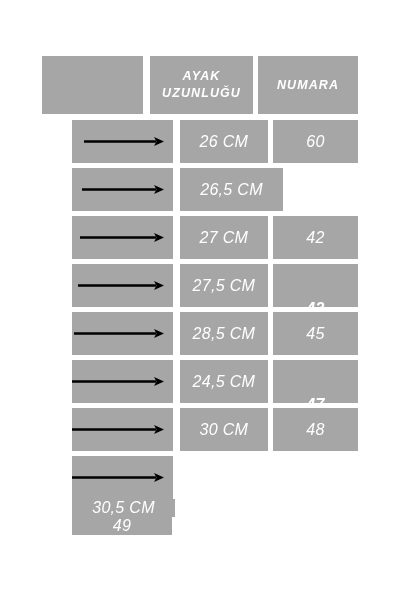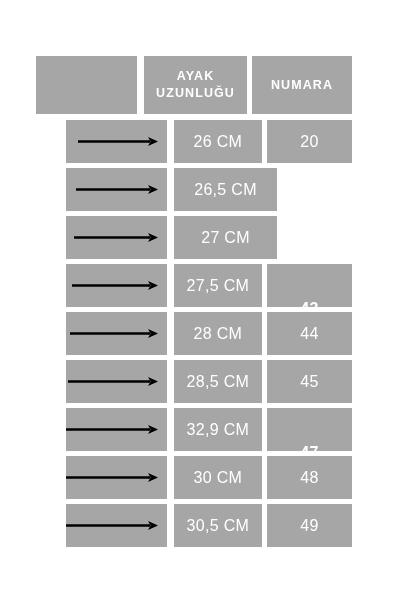--- a/index.html
+++ b/index.html
@@ -9,35 +9,36 @@
   body {
     width: 401px;
     height: 601px;
     background: #ffffff;
     font-family: "Liberation Sans", sans-serif;
     overflow: hidden;
   }
 
   #size-chart {
     position: absolute;
-    left: 36px;
+    left: 42px;
     top: 56px;
     width: 316px;
     height: 492px;
+    font-style: italic;
   }
 
   .chart-row {
     display: flex;
     width: 100%;
     box-sizing: border-box;
   }
 
   .chart-row.header-row { height: 58px; margin-bottom: 6px; }
   .chart-row.data-row  { height: 43px; margin-bottom: 5px; padding-left: 30px; }
-  .chart-row.data-row:last-child { margin-bottom: 5px; }
+  .chart-row.data-row:last-child { margin-bottom: 5px; flex-direction: column; }
 
   .cell {
     background: #a6a6a6;
     display: flex;
     align-items: center;
     justify-content: center;
     box-sizing: border-box;
     color: #ffffff;
     letter-spacing: 0.4px;
   }
@@ -95,21 +96,21 @@
         <div class="cell col-arrow">
           <svg class="arrow-svg" width="101" height="43" viewBox="0 0 101 43">
             <line x1="12" y1="21.5" x2="84" y2="21.5" stroke="#000000" stroke-width="2.6"></line>
             <polygon points="92,21.5 82,17 84.5,21.5 82,26" fill="#000000"></polygon>
           </svg>
         </div>
         <div class="cell col-length">
           <span class="len-text">26 CM</span>
         </div>
         <div class="cell col-size">
-          <span class="size-text">20</span>
+          <span class="size-text">60</span>
         </div>
       </div>
       <div class="chart-row data-row">
         <div class="cell col-arrow">
           <svg class="arrow-svg" width="101" height="43" viewBox="0 0 101 43">
             <line x1="10" y1="21.5" x2="84" y2="21.5" stroke="#000000" stroke-width="2.6"></line>
             <polygon points="92,21.5 82,17 84.5,21.5 82,26" fill="#000000"></polygon>
           </svg>
         </div>
         <div class="cell col-length">
@@ -119,72 +120,61 @@
       <div class="chart-row data-row">
         <div class="cell col-arrow">
           <svg class="arrow-svg" width="101" height="43" viewBox="0 0 101 43">
             <line x1="8" y1="21.5" x2="84" y2="21.5" stroke="#000000" stroke-width="2.6"></line>
             <polygon points="92,21.5 82,17 84.5,21.5 82,26" fill="#000000"></polygon>
           </svg>
         </div>
         <div class="cell col-length">
           <span class="len-text">27 CM</span>
         </div>
+        <div class="cell col-size">
+          <span class="size-text">42</span>
+        </div>
       </div>
       <div class="chart-row data-row">
         <div class="cell col-arrow">
           <svg class="arrow-svg" width="101" height="43" viewBox="0 0 101 43">
             <line x1="6" y1="21.5" x2="84" y2="21.5" stroke="#000000" stroke-width="2.6"></line>
             <polygon points="92,21.5 82,17 84.5,21.5 82,26" fill="#000000"></polygon>
           </svg>
         </div>
         <div class="cell col-length">
           <span class="len-text">27,5 CM</span>
         </div>
         <div class="cell col-size">
           <span class="size-text bold">43</span>
         </div>
       </div>
       <div class="chart-row data-row">
         <div class="cell col-arrow">
           <svg class="arrow-svg" width="101" height="43" viewBox="0 0 101 43">
-            <line x1="4" y1="21.5" x2="84" y2="21.5" stroke="#000000" stroke-width="2.6"></line>
-            <polygon points="92,21.5 82,17 84.5,21.5 82,26" fill="#000000"></polygon>
-          </svg>
-        </div>
-        <div class="cell col-length">
-          <span class="len-text">28 CM</span>
-        </div>
-        <div class="cell col-size">
-          <span class="size-text">44</span>
-        </div>
-      </div>
-      <div class="chart-row data-row">
-        <div class="cell col-arrow">
-          <svg class="arrow-svg" width="101" height="43" viewBox="0 0 101 43">
             <line x1="2" y1="21.5" x2="84" y2="21.5" stroke="#000000" stroke-width="2.6"></line>
             <polygon points="92,21.5 82,17 84.5,21.5 82,26" fill="#000000"></polygon>
           </svg>
         </div>
         <div class="cell col-length">
           <span class="len-text">28,5 CM</span>
         </div>
         <div class="cell col-size">
           <span class="size-text">45</span>
         </div>
       </div>
       <div class="chart-row data-row">
         <div class="cell col-arrow">
           <svg class="arrow-svg" width="101" height="43" viewBox="0 0 101 43">
             <line x1="-2" y1="21.5" x2="84" y2="21.5" stroke="#000000" stroke-width="2.6"></line>
             <polygon points="92,21.5 82,17 84.5,21.5 82,26" fill="#000000"></polygon>
           </svg>
         </div>
         <div class="cell col-length">
-          <span class="len-text">32,9 CM</span>
+          <span class="len-text">24,5 CM</span>
         </div>
         <div class="cell col-size">
           <span class="size-text bold">47</span>
         </div>
       </div>
       <div class="chart-row data-row">
         <div class="cell col-arrow">
           <svg class="arrow-svg" width="101" height="43" viewBox="0 0 101 43">
             <line x1="-4" y1="21.5" x2="84" y2="21.5" stroke="#000000" stroke-width="2.6"></line>
             <polygon points="92,21.5 82,17 84.5,21.5 82,26" fill="#000000"></polygon>

